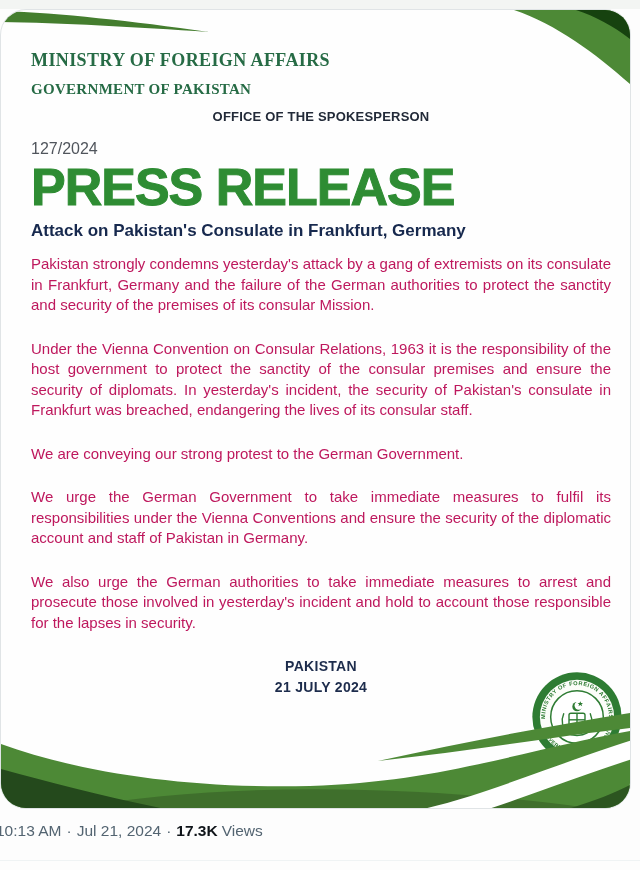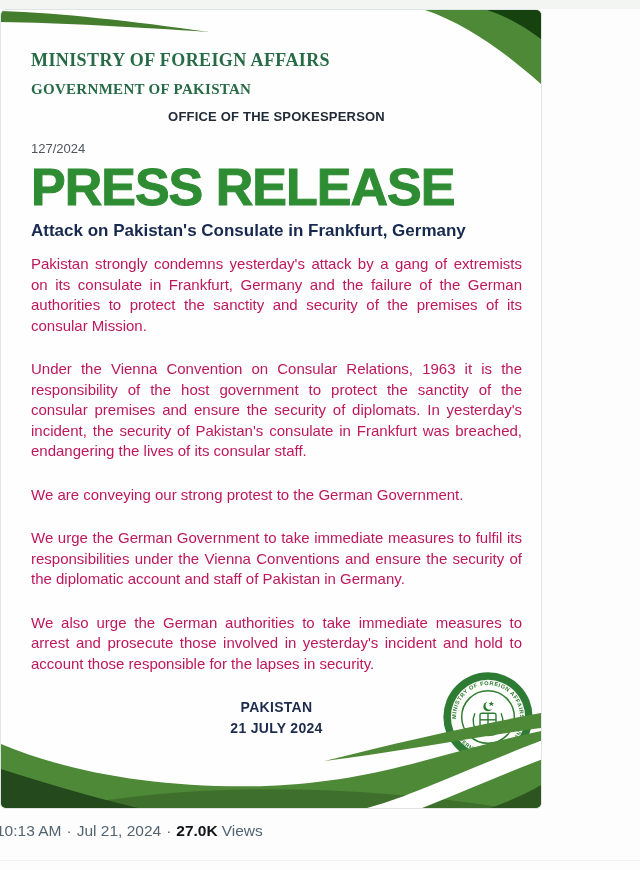--- a/index.html
+++ b/index.html
@@ -5,22 +5,22 @@
   html,body{margin:0;padding:0;}
   body{
     width:640px;height:870px;background:#ffffff;overflow:hidden;
     font-family:"Liberation Sans", sans-serif;position:relative;
   }
   .page{position:relative;width:640px;height:870px;background:#fdfdfd;}
   .top-strip{position:absolute;top:0;left:0;width:640px;height:9px;background:#f3f5f3;}
 
   
   .card{
-    position:absolute;top:9px;left:0;width:542px;height:800px;
-    background:#fefefe;border:1px solid #e0e4e6;border-radius:6px;
+    position:absolute;top:9px;left:0;width:631px;height:800px;
+    background:#fefefe;border:1px solid #e0e4e6;border-radius:26px;
     overflow:hidden;box-sizing:border-box;
   }
   .deco-tl{position:absolute;top:0;left:0;pointer-events:none;}
   .deco-tr{position:absolute;top:0;right:0;pointer-events:none;}
   .deco-bottom{position:absolute;bottom:0;left:0;width:100%;height:97px;pointer-events:none;}
   .seal{position:absolute;right:6px;bottom:44px;width:94px;height:94px;pointer-events:none;}
 
   .content{position:relative;padding:39px 19px 0 30px;z-index:2;}
 
   .ministry{
@@ -28,21 +28,21 @@
     line-height:22px;color:#266b45;letter-spacing:.4px;
   }
   .govt{
     font-family:"Liberation Serif", serif;font-weight:bold;font-size:15px;
     line-height:18px;color:#266b45;letter-spacing:.3px;margin-top:9px;
   }
   .office{
     font-weight:bold;font-size:13px;line-height:16px;color:#222a38;
     letter-spacing:.2px;margin-top:11px;text-align:center;
   }
-  .refnum{font-size:13px;line-height:14px;color:#50555c;margin-top:17px;}
+  .refnum{font-size:16px;line-height:14px;color:#50555c;margin-top:17px;}
   .press{
     margin:8px 0 0 0;font-size:52px;line-height:46px;font-weight:800;
     color:#2e8c33;letter-spacing:-1px;-webkit-text-stroke:1px #2e8c33;
   }
   .title{
     margin:9px 0 0 0;font-size:17px;line-height:23px;font-weight:bold;
     color:#17294e;text-align:justify;text-align-last:left;
   }
   .bodytext p{
     margin:0 0 23px 0;font-size:15px;line-height:20.5px;color:#be185d;
@@ -135,17 +135,17 @@
       <path d="M0,33 C80,62 190,78 310,75 C440,71 520,40 631,20 L631,97 L0,97 Z" fill="#4d8936"></path>
       <path d="M70,97 C230,70 420,74 590,97 L70,97 Z" fill="#3f6f2c"></path>
       <path d="M0,58 C45,70 100,85 160,97 L0,97 Z" fill="#24491c"></path>
       <path d="M572,97 C595,90 615,82 631,74 L631,97 Z" fill="#2c5520"></path>
       <path d="M400,112 C480,98 555,62 648,34" stroke="#ffffff" stroke-width="18" fill="none" stroke-linecap="round"></path>
       <path d="M378,50 C470,30 555,14 631,2 L631,17 C560,25 470,40 378,50 Z" fill="#4d8936"></path>
     </svg>
   </div>
 
   <div class="meta">
-    <span>10:13 AM</span><span class="dot">·</span><span>Jul 21, 2024</span><span class="dot">·</span><span class="views-count">27.0K</span><span class="views-label">Views</span>
+    <span>10:13 AM</span><span class="dot">·</span><span>Jul 21, 2024</span><span class="dot">·</span><span class="views-count">17.3K</span><span class="views-label">Views</span>
   </div>
 
   <div class="divider"></div>
 </div>
 
 </body></html>

